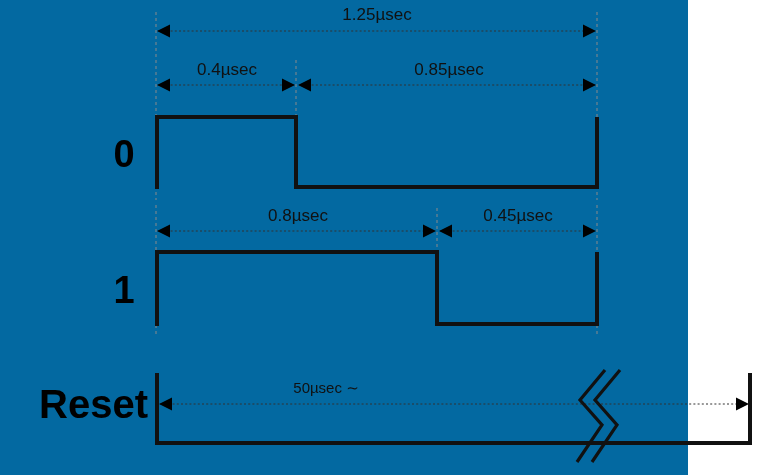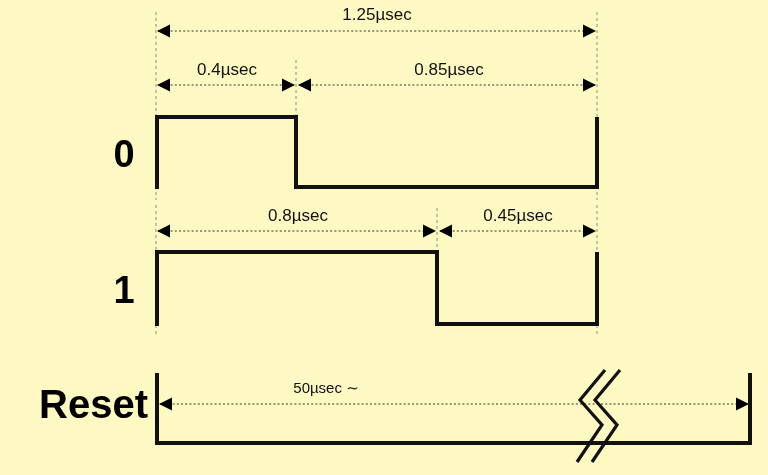--- a/index.html
+++ b/index.html
@@ -8,23 +8,23 @@
     background: #ffffff;
   }
   body {
     width: 768px;
     height: 475px;
     font-family: "Liberation Sans", sans-serif;
     overflow: hidden;
   }
   #diagram-root {
     position: relative;
-    width: 768px;
+    width: 688px;
     height: 475px;
-    background: #fef9c3;
+    background: #0369a1;
   }
   svg.timing-svg {
     display: block;
     width: 768px;
     height: 475px;
   }
   .wave-line {
     fill: none;
     stroke: #111111;
     stroke-width: 4;

